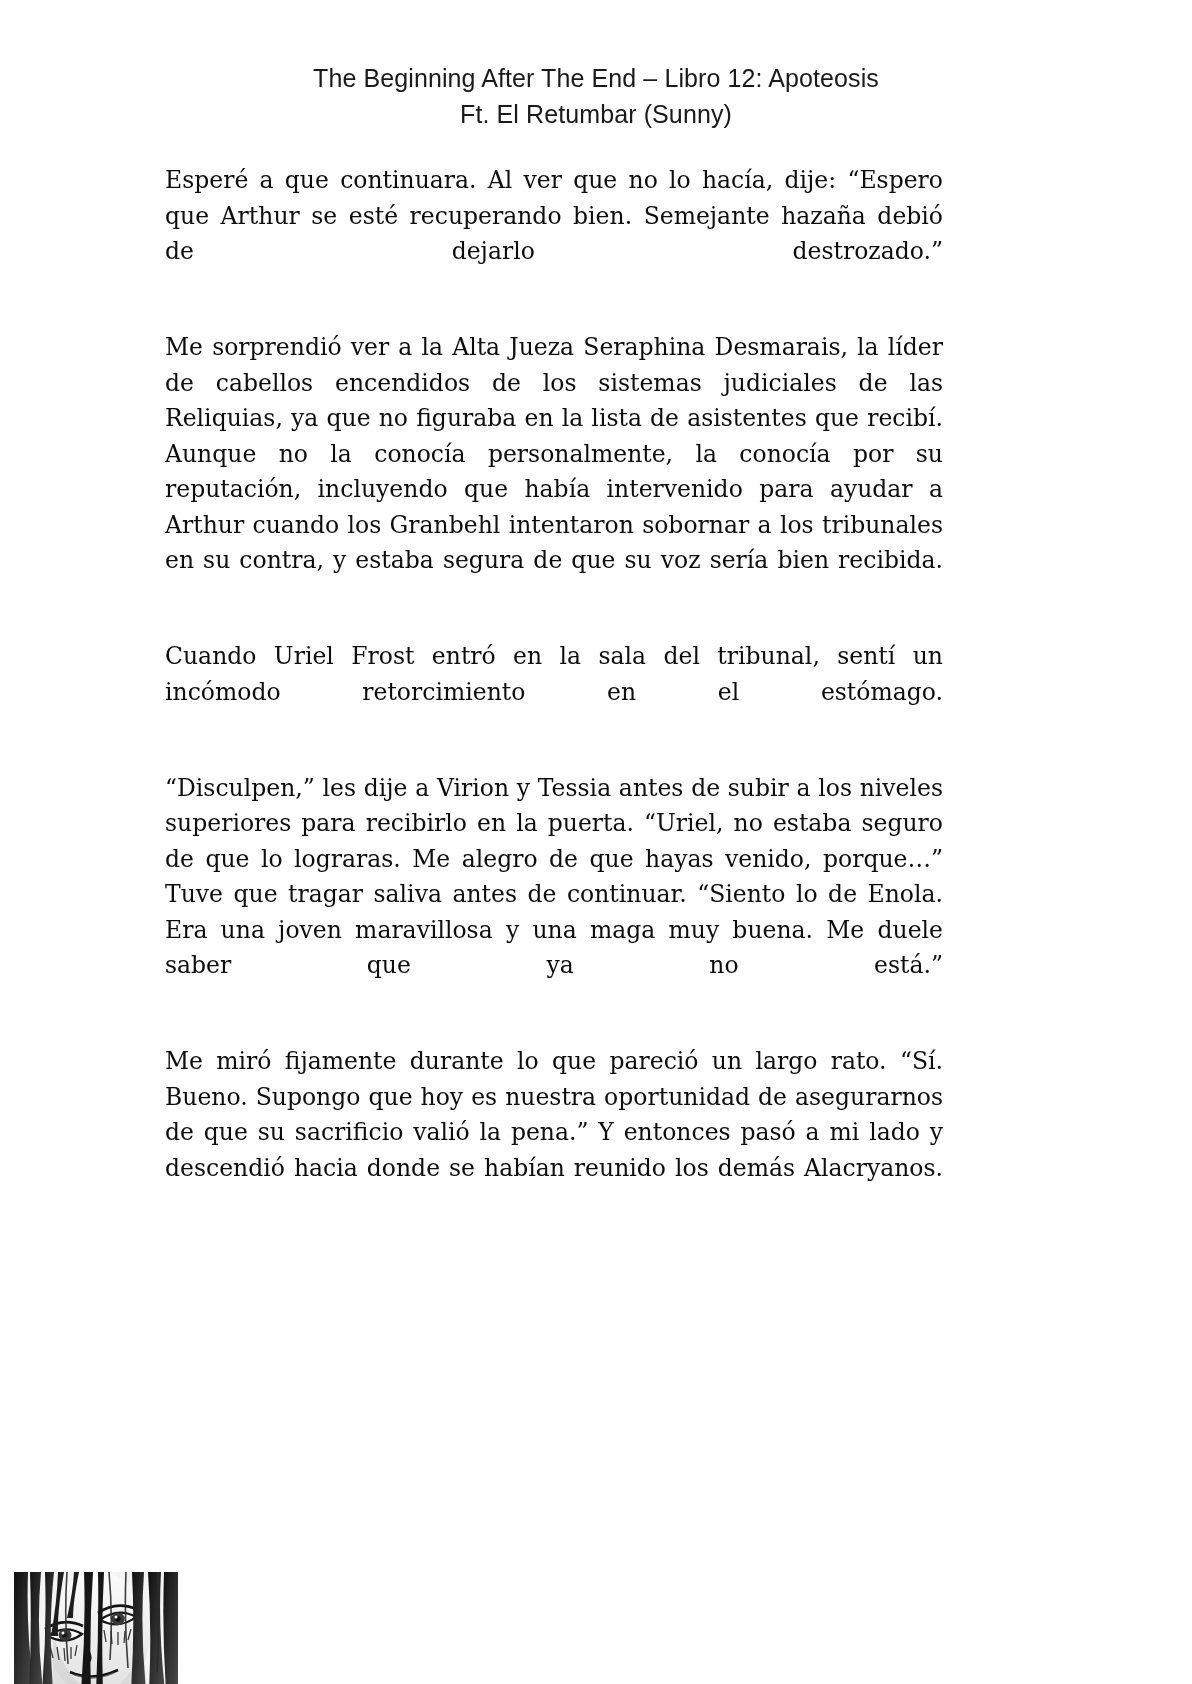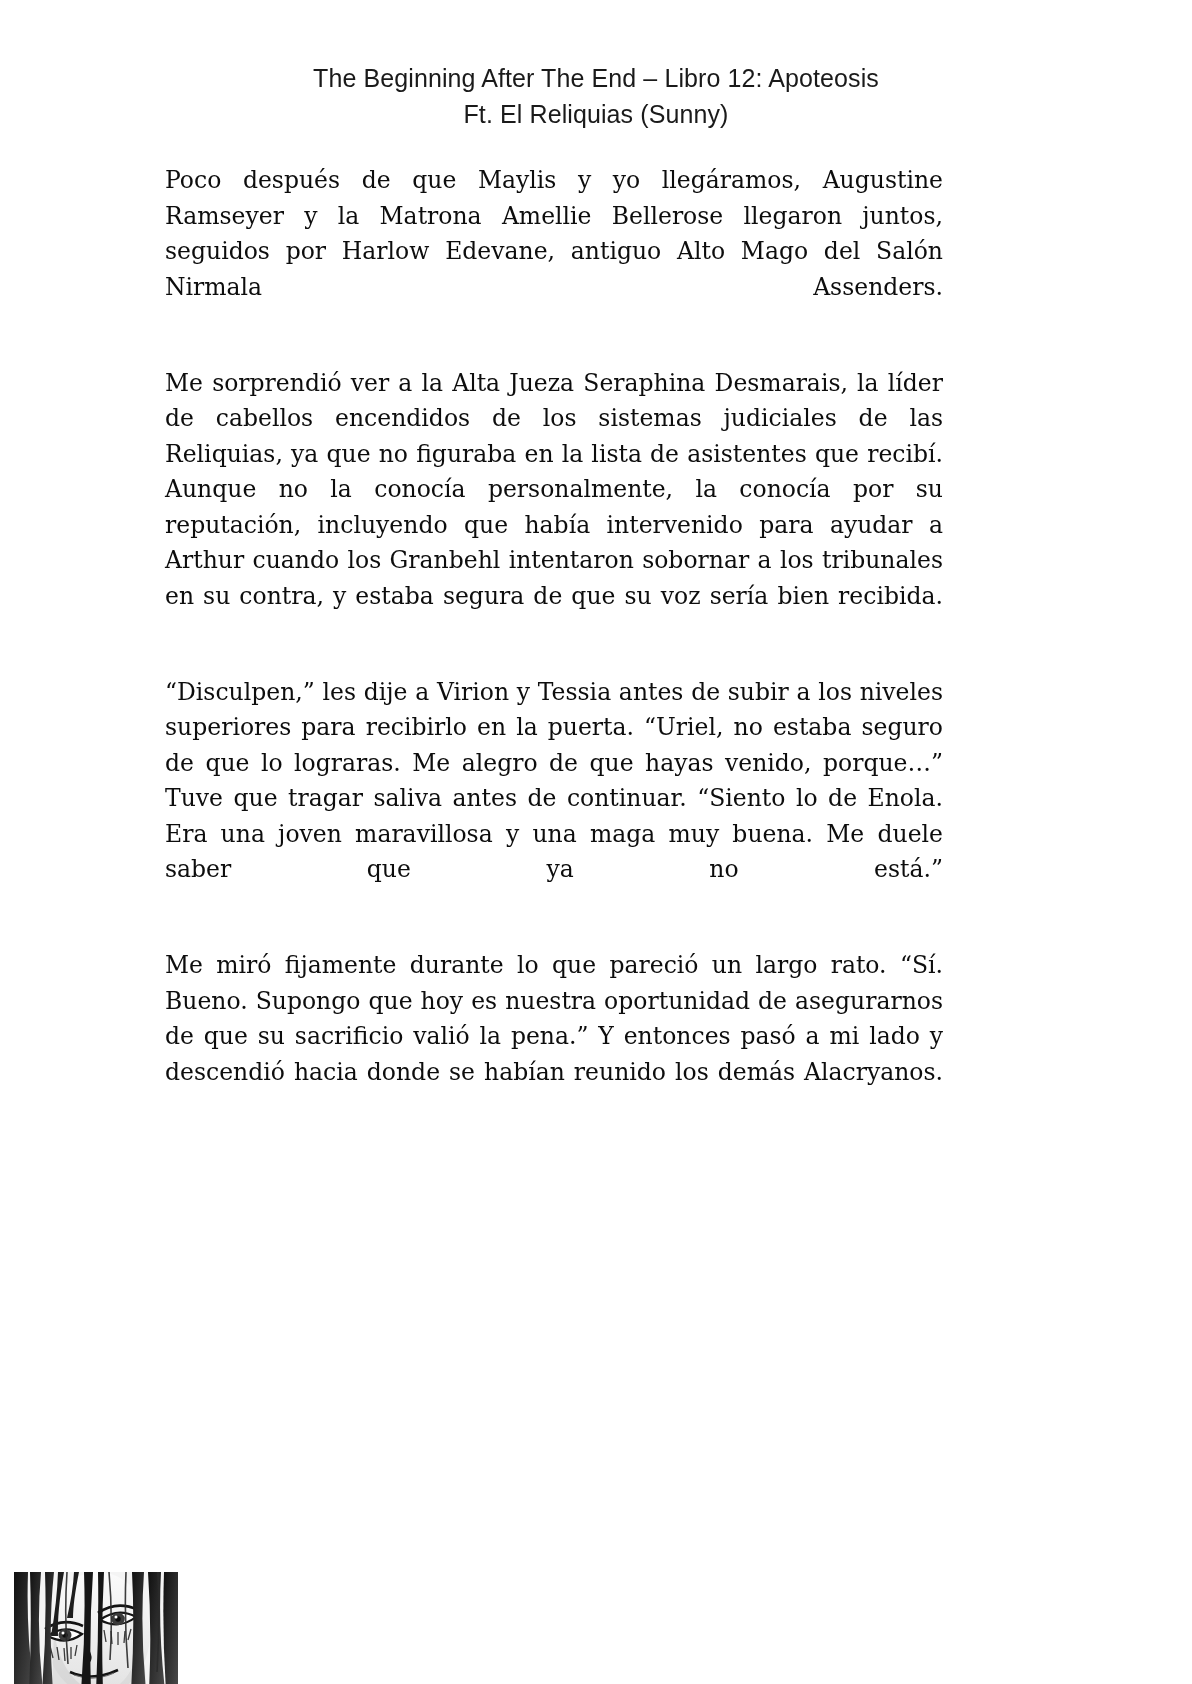--- a/index.html
+++ b/index.html
@@ -71,26 +71,27 @@
     display: block;
   }
 </style>
 </head>
 <body>
 
 <div class="page">
 
   <div class="header">
     <span class="header-line">The Beginning After The End – Libro 12: Apoteosis</span>
-    <span class="header-line">Ft. El Reliquias (Sunny)</span>
+    <span class="header-line">Ft. El Retumbar (Sunny)</span>
   </div>
 
   <div class="body-block">
-    <p class="para">Poco después de que Maylis y yo llegáramos, Augustine Ramseyer y la Matrona Amellie Bellerose llegaron juntos, seguidos por Harlow Edevane, antiguo Alto Mago del Salón Nirmala Assenders.</p>
+    <p class="para">Esperé a que continuara. Al ver que no lo hacía, dije: “Espero que Arthur se esté recuperando bien. Semejante hazaña debió de dejarlo destrozado.”</p>
     <p class="para">Me sorprendió ver a la Alta Jueza Seraphina Desmarais, la líder de cabellos encendidos de los sistemas judiciales de las Reliquias, ya que no figuraba en la lista de asistentes que recibí. Aunque no la conocía personalmente, la conocía por su reputación, incluyendo que había intervenido para ayudar a Arthur cuando los Granbehl intentaron sobornar a los tribunales en su contra, y estaba segura de que su voz sería bien recibida.</p>
+    <p class="para">Cuando Uriel Frost entró en la sala del tribunal, sentí un incómodo retorcimiento en el estómago.</p>
     <p class="para">“Disculpen,” les dije a Virion y Tessia antes de subir a los niveles superiores para recibirlo en la puerta. “Uriel, no estaba seguro de que lo lograras. Me alegro de que hayas venido, porque…” Tuve que tragar saliva antes de continuar. “Siento lo de Enola. Era una joven maravillosa y una maga muy buena. Me duele saber que ya no está.”</p>
     <p class="para">Me miró fijamente durante lo que pareció un largo rato. “Sí. Bueno. Supongo que hoy es nuestra oportunidad de asegurarnos de que su sacrificio valió la pena.” Y entonces pasó a mi lado y descendió hacia donde se habían reunido los demás Alacryanos.</p>
   </div>
 
   <div class="artwork">
     <svg width="164" height="118" viewBox="0 0 164 118" xmlns="http://www.w3.org/2000/svg">
       <defs>
         <linearGradient id="skin" x1="0" y1="0" x2="0" y2="1">
           <stop offset="0%" stop-color="#fbfbfb"></stop>
           <stop offset="100%" stop-color="#e2e2e2"></stop>

